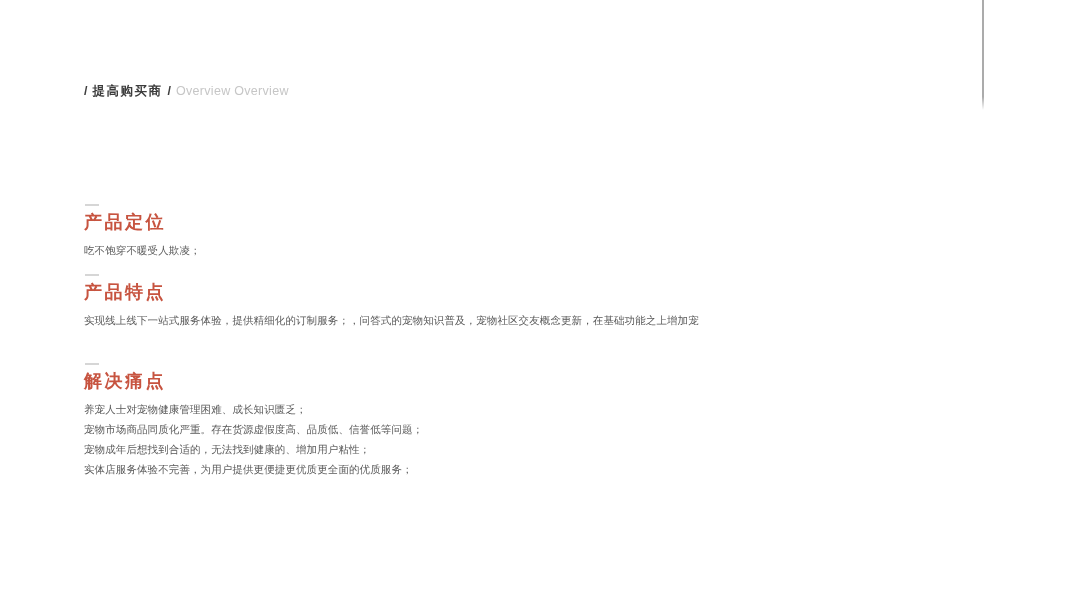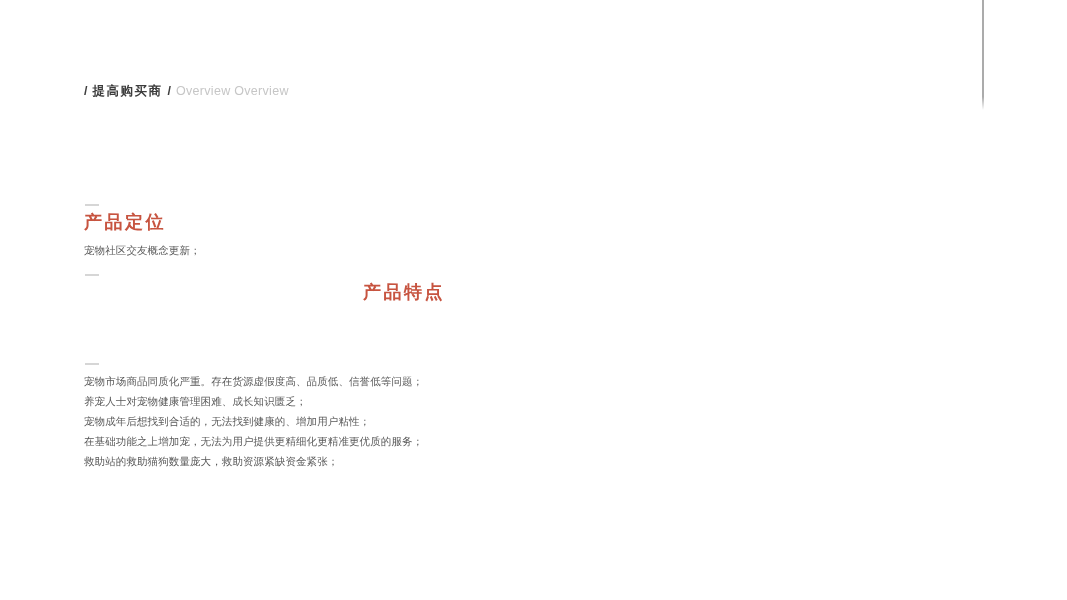--- a/index.html
+++ b/index.html
@@ -52,21 +52,21 @@
     background: linear-gradient(to bottom, var(--divider, #ababab) 88%, rgba(171,171,171,0));
   }
 
   
   .sec {
     position: absolute;
     left: 84px;
     width: 640px;
   }
   .sec1 { top: 194px; margin-top: 10px; }
-  .sec2 { top: 274px; text-align: center; }
+  .sec2 { top: 274px; }
   .sec3 { top: 363px; }
 
   .dash {
     width: 14px;
     height: 2px;
     background: var(--dash, #d6d6d6);
     margin: 0 0 6px 1px;
   }
   .sec-title {
     margin: 0 0 8px 0;
@@ -92,30 +92,31 @@
 
   <div class="header">
     <span class="slash">/</span><span class="title-zh">提高购买商</span><span class="slash">/</span><span class="title-en">Overview Overview</span>
   </div>
 
   <div class="vline"></div>
 
   <section class="sec sec1">
     <div class="dash"></div>
     <h2 class="sec-title">产品定位</h2>
-    <p class="line">宠物社区交友概念更新；</p>
+    <p class="line">吃不饱穿不暖受人欺凌；</p>
   </section>
 
   <section class="sec sec2">
     <div class="dash"></div>
     <h2 class="sec-title">产品特点</h2>
+    <p class="line">实现线上线下一站式服务体验，提供精细化的订制服务；，问答式的宠物知识普及，宠物社区交友概念更新，在基础功能之上增加宠</p>
   </section>
 
   <section class="sec sec3">
     <div class="dash"></div>
+    <h2 class="sec-title">解决痛点</h2>
+    <p class="line">养宠人士对宠物健康管理困难、成长知识匮乏；</p>
     <p class="line">宠物市场商品同质化严重。存在货源虚假度高、品质低、信誉低等问题；</p>
-    <p class="line">养宠人士对宠物健康管理困难、成长知识匮乏；</p>
     <p class="line">宠物成年后想找到合适的，无法找到健康的、增加用户粘性；</p>
-    <p class="line">在基础功能之上增加宠，无法为用户提供更精细化更精准更优质的服务；</p>
-    <p class="line">救助站的救助猫狗数量庞大，救助资源紧缺资金紧张；</p>
+    <p class="line">实体店服务体验不完善，为用户提供更便捷更优质更全面的优质服务；</p>
   </section>
 
 </div>
 
 </body></html>

